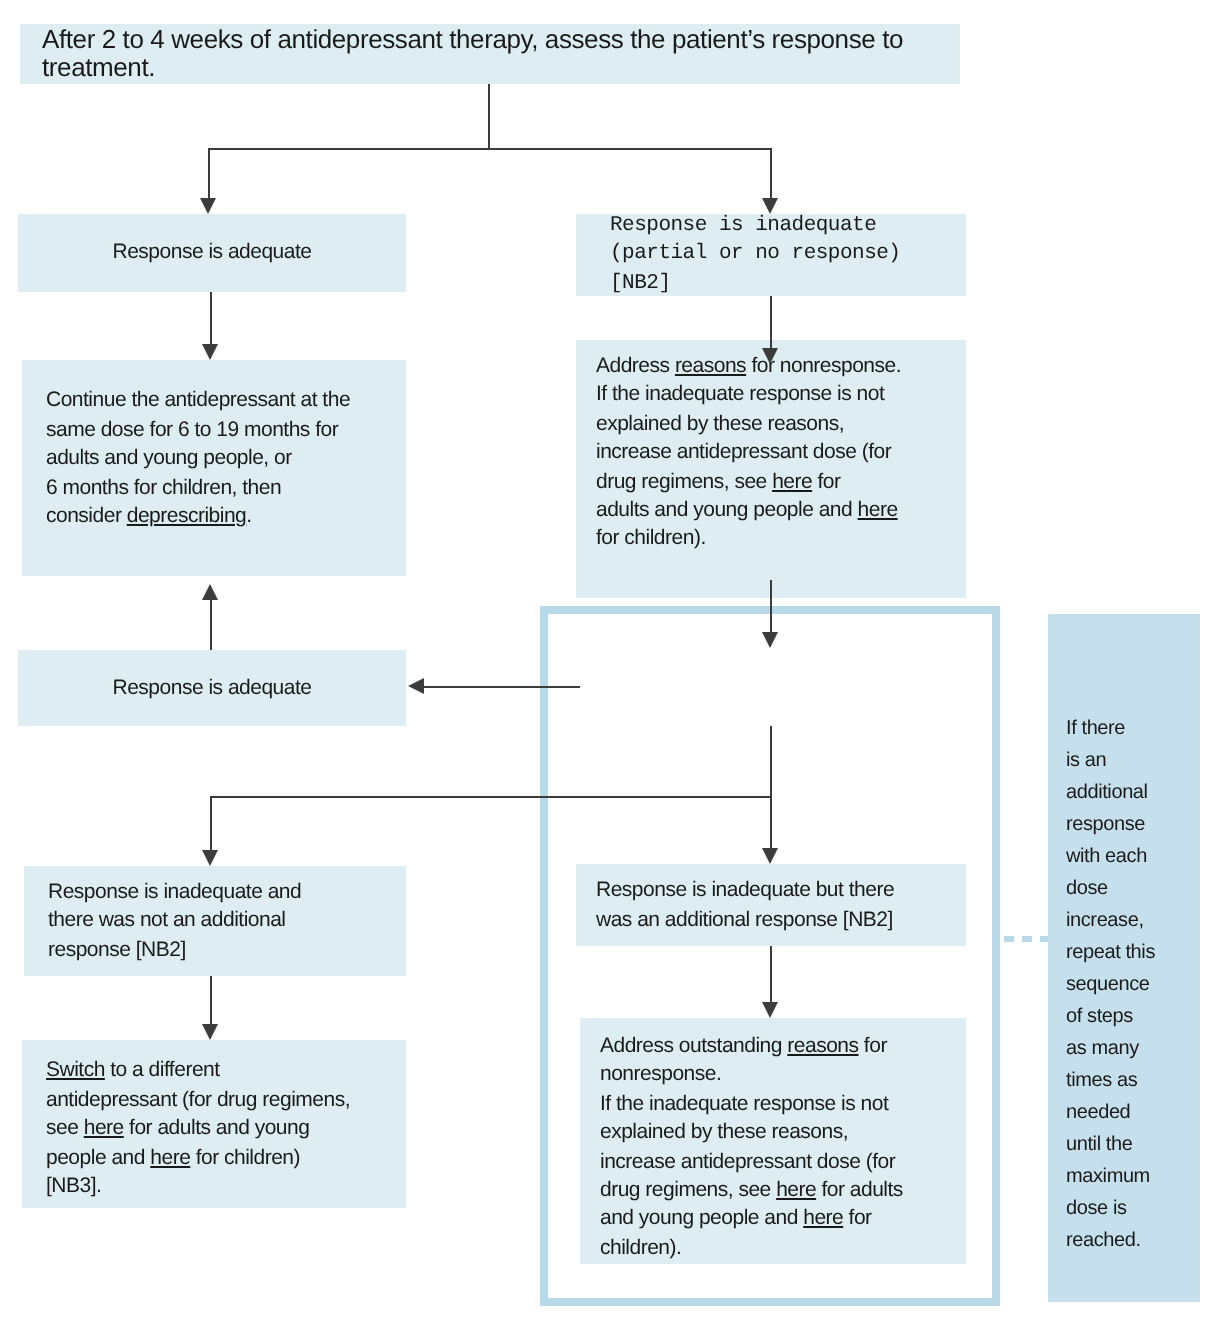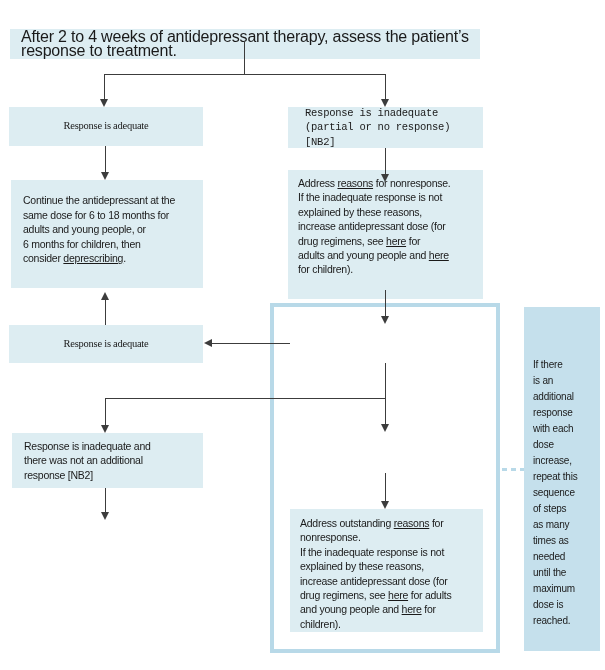--- a/index.html
+++ b/index.html
@@ -12,21 +12,21 @@
   html,body{margin:0;padding:0;background:#ffffff;}
   .canvas{
     position:relative;width:605px;height:670px;overflow:hidden;
     font-family:"Liberation Sans", sans-serif;color:var(--text);background:#ffffff;
   }
   .box{
     position:absolute;background:var(--box-fill);
     font-size:10.5px;line-height:14.5px;letter-spacing:-0.25px;
     white-space:pre-wrap;box-sizing:border-box;z-index:2;
   }
-  .center{display:flex;align-items:center;justify-content:center;text-align:right;font-family:Liberation Serif, serif;}
+  .center{display:flex;align-items:center;justify-content:center;text-align:right;}
   .vcenter{display:flex;flex-direction:column;justify-content:center;}
   .hl{display:flex;align-items:center;}
   .link{text-decoration:underline;}
   .hline,.vline{position:absolute;background:var(--line);z-index:3;}
   .hline{height:1px;}
   .vline{width:1px;}
   .arrow{position:absolute;width:0;height:0;z-index:3;}
   .arrow.down{border-left:4px solid transparent;border-right:4px solid transparent;border-top:8px solid var(--line);}
   .arrow.up{border-left:4px solid transparent;border-right:4px solid transparent;border-bottom:8px solid var(--line);}
   .arrow.left{border-top:4px solid transparent;border-bottom:4px solid transparent;border-right:8px solid var(--line);}
@@ -57,49 +57,56 @@
 sequence
 of steps
 as many
 times as
 needed
 until the
 maximum
 dose is
 reached.</div>
 
-  <div class="box hl" style="left:10px;top:29px;width:470px;height:30px;padding-left:11px;font-size:16px;letter-spacing:-0.2px;">After 2 to 4 weeks of antidepressant therapy, assess the patient’s response to treatment.</div>
+  <div class="box hl" style="left:10px;top:12px;width:470px;height:30px;padding-left:11px;font-size:13px;letter-spacing:-0.2px;">After 2 to 4 weeks of antidepressant therapy, assess the patient’s response to treatment.</div>
 
   <div class="box center" style="left:9px;top:107px;width:194px;height:39px;">Response is adequate</div>
 
   <div class="box vcenter" style="left:288px;top:107px;width:195px;height:41px;padding-left:17px;font-family:Liberation Mono, monospace;">Response is inadequate
 (partial or no response) [NB2]</div>
 
   <div class="box" style="left:11px;top:180px;width:192px;height:108px;padding:13px 8px 0 12px;"><span>Continue the antidepressant at the
-same dose for 6 to 18 months for
+same dose for 6 to 19 months for
 adults and young people, or
 6 months for children, then
 consider </span><span class="link">deprescribing</span><span>.</span></div>
 
   <div class="box" style="left:288px;top:170px;width:195px;height:129px;padding:6px 6px 0 10px;line-height:14.4px;"><span>Address </span><span class="link">reasons</span><span> for nonresponse.
 If the inadequate response is not
 explained by these reasons,
 increase antidepressant dose (for
 drug regimens, see </span><span class="link">here</span><span> for
 adults and young people and </span><span class="link">here</span><span>
 for children).</span></div>
 
   <div class="box center" style="left:9px;top:325px;width:194px;height:38px;">Response is adequate</div>
 
 
   <div class="box vcenter" style="left:12px;top:433px;width:191px;height:55px;padding-left:12px;">Response is inadequate and
 there was not an additional
 response [NB2]</div>
 
+  <div class="box vcenter" style="left:288px;top:432px;width:195px;height:41px;padding-left:10px;">Response is inadequate but there
+was an additional response [NB2]</div>
 
+  <div class="box" style="left:11px;top:520px;width:192px;height:84px;padding:8px 6px 0 12px;"><span class="link">Switch</span><span> to a different
+antidepressant (for drug regimens,
+see </span><span class="link">here</span><span> for adults and young
+people and </span><span class="link">here</span><span> for children)
+[NB3].</span></div>
 
   <div class="box" style="left:290px;top:509px;width:193px;height:123px;padding:7px 4px 0 10px;line-height:14.4px;"><span>Address outstanding </span><span class="link">reasons</span><span> for
 nonresponse.
 If the inadequate response is not
 explained by these reasons,
 increase antidepressant dose (for
 drug regimens, see </span><span class="link">here</span><span> for adults
 and young people and </span><span class="link">here</span><span> for
 children).</span></div>
 

